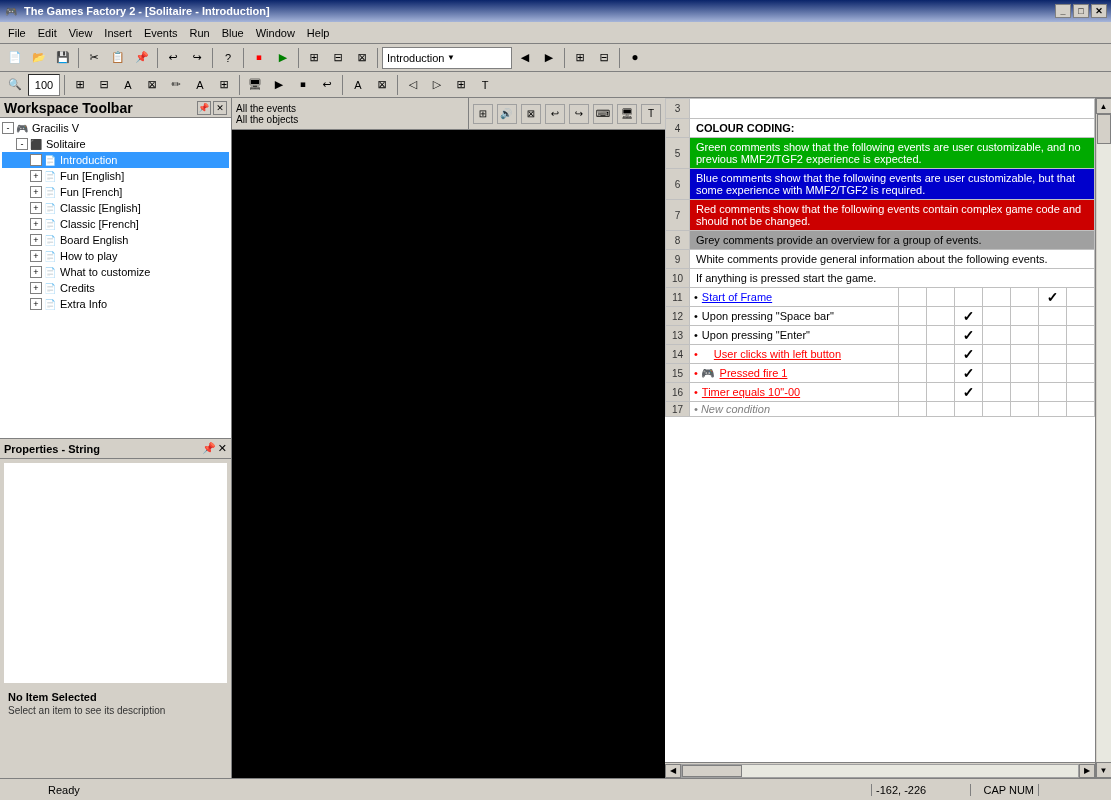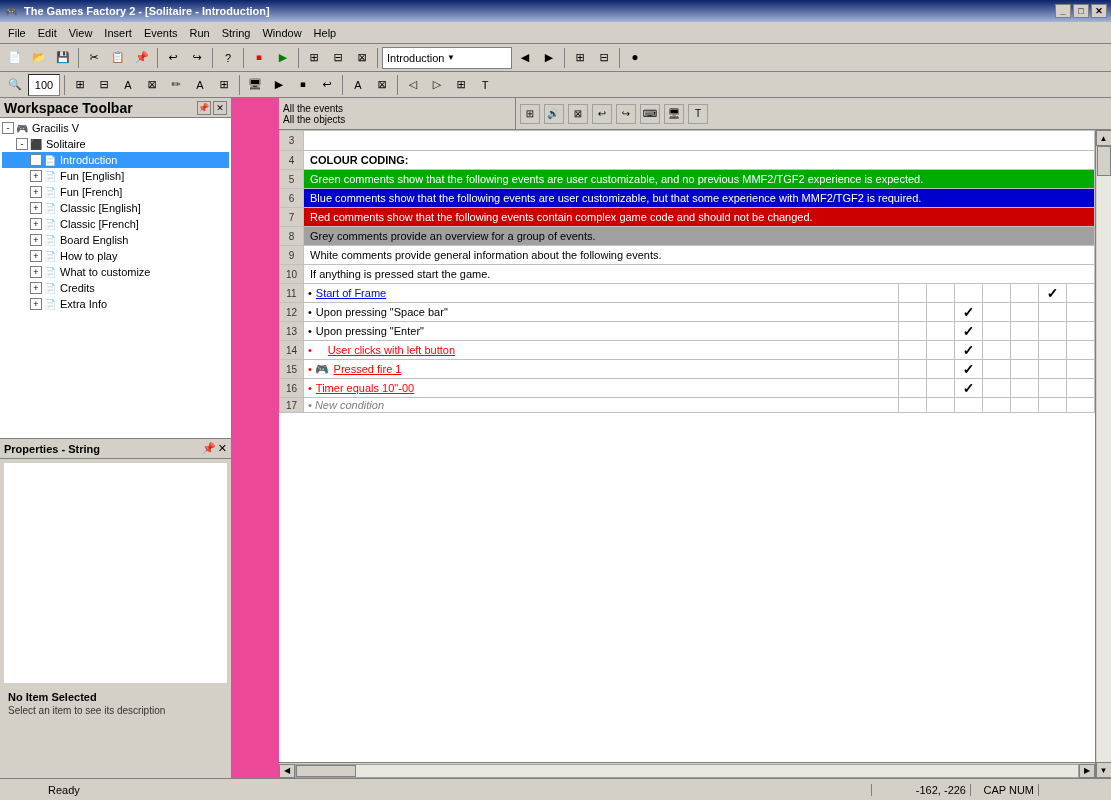--- a/index.html
+++ b/index.html
@@ -51,21 +51,21 @@
     #props-panel { height: 340px; border-top: 1px solid #808080; display: flex; flex-direction: column; }
     #props-header { background: #d4d0c8; border-bottom: 1px solid #808080; height: 20px; display: flex; align-items: center; padding: 0 4px; justify-content: space-between; }
     #props-header .ph-title { font-size: 11px; font-weight: bold; }
     #props-content { flex: 1; background: #d4d0c8; padding: 4px; }
     #props-white { background: white; height: 220px; margin-bottom: 4px; }
     #props-footer { padding: 4px; }
     .props-name { font-size: 11px; font-weight: bold; color: #000; margin-bottom: 2px; }
     .props-desc { font-size: 10px; color: #333; }
 
     
-    #right-panel { flex: 1; display: flex; flex-direction: column; background: #ec4899; overflow: hidden; padding-left: 47px; }
+    #right-panel { flex: 1; display: flex; flex-direction: row; background: #000000; overflow: hidden; }
 
     
     #event-header { background: #d4d0c8; border-bottom: 1px solid #808080; height: 32px; display: flex; align-items: stretch; }
     #event-header .eh-left { width: 237px; border-right: 1px solid #808080; display: flex; flex-direction: column; justify-content: center; padding: 0 4px; font-size: 10px; }
     #event-header .eh-right { flex: 1; display: flex; align-items: center; padding: 0 4px; gap: 4px; }
     .ev-icon-btn { width: 20px; height: 20px; background: #d4d0c8; border: 1px solid #a0a0a0; display: flex; align-items: center; justify-content: center; font-size: 10px; cursor: pointer; }
 
     
     #event-table { flex: 1; overflow-y: auto; background: white; }
     table.ev-table { width: 100%; border-collapse: collapse; font-size: 11px; }
@@ -83,21 +83,21 @@
     .cond-link-red { color: red; text-decoration: underline; cursor: pointer; }
     .cond-icon { margin-right: 4px; }
 
     
     #right-scroll { display: flex; align-items: center; border-top: 1px solid #808080; height: 16px; background: #d4d0c8; }
     #h-scroll { flex: 1; height: 14px; background: #d4d0c8; border: 1px inset #808080; }
 
     
     #status-bar { background: #d4d0c8; height: 22px; display: flex; align-items: center; border-top: 1px solid #808080; padding: 0 4px; font-size: 11px; gap: 8px; }
     #status-bar .status-ready { flex: 1; padding-left: 44px; }
-    #status-bar .status-coords { width: 100px; text-align: right; border-left: 1px solid #808080; border-right: 1px solid #808080; padding: 0 4px; }
+    #status-bar .status-coords { width: 100px; text-align: left; border-left: 1px solid #808080; border-right: 1px solid #808080; padding: 0 4px; }
     #status-bar .status-cap { width: 60px; text-align: right; border-right: 1px solid #808080; padding: 0 4px; }
     #status-bar .status-num { width: 60px; text-align: center; padding: 0 4px; }
 
     
     #v-scroll { width: 16px; background: #d4d0c8; border-left: 1px solid #808080; display: flex; flex-direction: column; align-items: center; }
     #v-scroll .vs-btn { width: 16px; height: 16px; background: #d4d0c8; border: 1px solid #808080; display: flex; align-items: center; justify-content: center; font-size: 8px; cursor: pointer; }
     #v-scroll .vs-track { flex: 1; background: #e8e8e0; width: 14px; }
     #v-scroll .vs-thumb { width: 14px; height: 30px; background: #d4d0c8; border: 1px solid #808080; cursor: pointer; }
 
     .right-content { display: flex; flex: 1; overflow: hidden; }
@@ -116,21 +116,21 @@
   </div>
 </div>
 
 <div id="menu-bar">
 <div class="menu-item">File</div>
     <div class="menu-item">Edit</div>
     <div class="menu-item">View</div>
     <div class="menu-item">Insert</div>
     <div class="menu-item">Events</div>
     <div class="menu-item">Run</div>
-    <div class="menu-item">String</div>
+    <div class="menu-item">Blue</div>
     <div class="menu-item">Window</div>
     <div class="menu-item">Help</div>
   </div>
 
 <div class="toolbar">
   <div class="tb-btn">📄</div>
   <div class="tb-btn">📂</div>
   <div class="tb-btn">💾</div>
   <div class="toolbar-sep"></div>
   <div class="tb-btn">✂</div>

